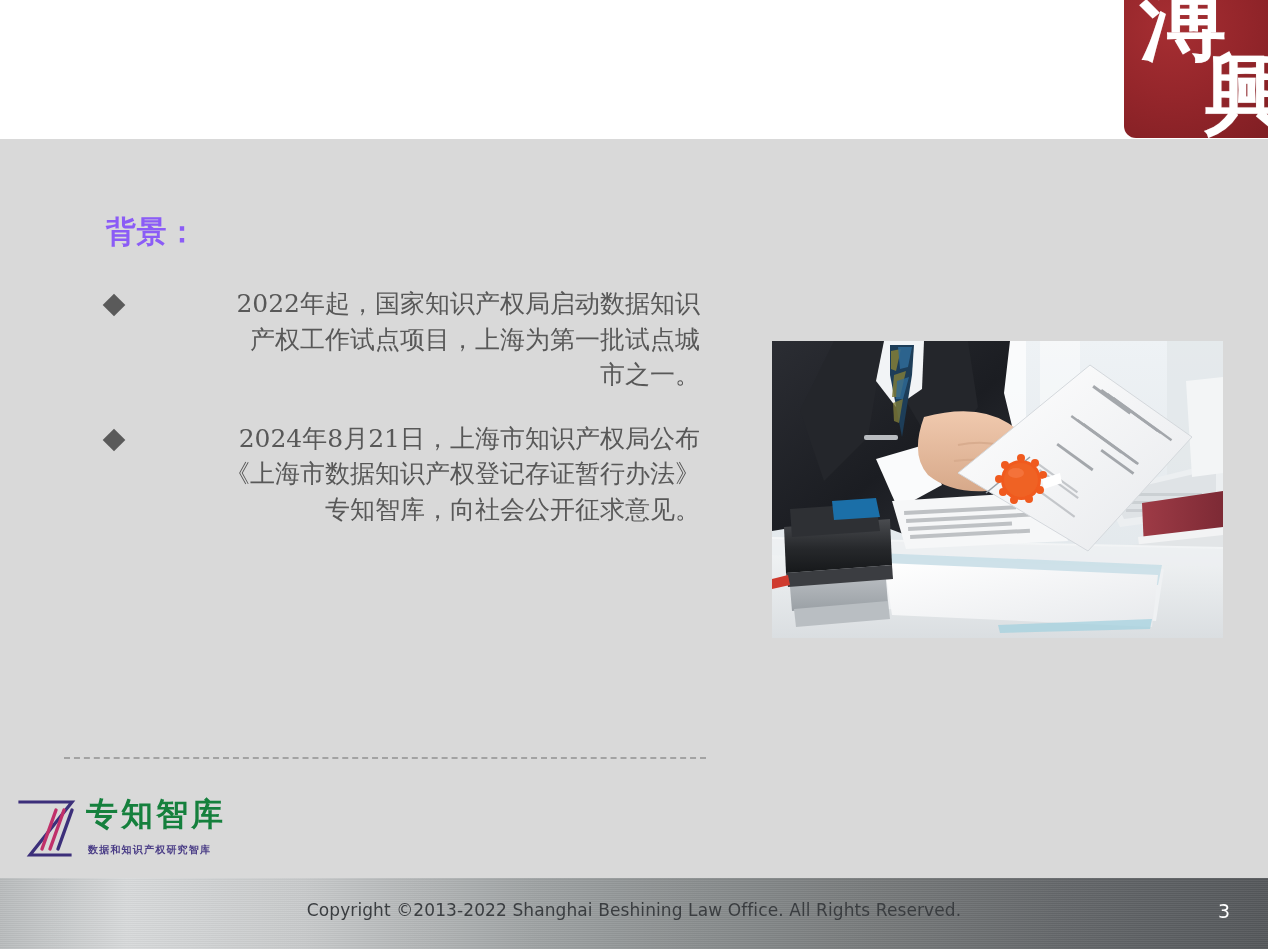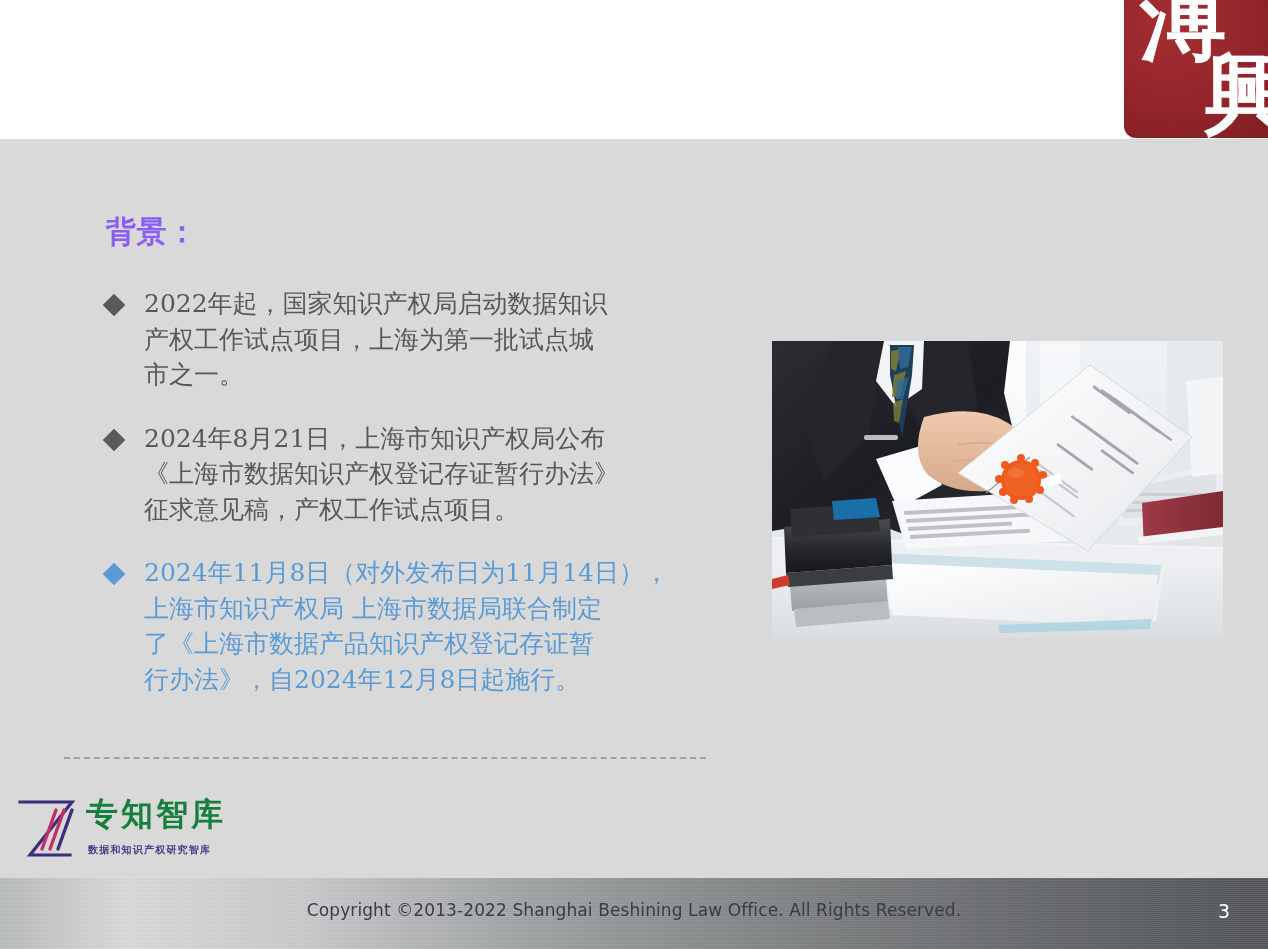--- a/index.html
+++ b/index.html
@@ -68,20 +68,21 @@
   
   .bullets {
     position: absolute;
     left: 100px; top: 286px;
     width: 600px;
   }
   .bullet-item {
     position: relative;
     padding-left: 44px;
     margin-bottom: 28px;
+    text-align: right;
   }
   .bullet-item:last-child { margin-bottom: 0; }
   .bullet-marker {
     position: absolute;
     left: 6px; top: 11px;
     width: 16px; height: 16px;
     transform: rotate(45deg);
   }
   .bullet-text {
     font-size: 25px;
@@ -199,30 +200,23 @@
       <span class="bullet-marker"></span>
       <div class="bullet-text">2022年起，国家知识产权局启动数据知识
 产权工作试点项目，上海为第一批试点城
 市之一。</div>
     </div>
 
     <div class="bullet-item tone-dark">
       <span class="bullet-marker"></span>
       <div class="bullet-text">2024年8月21日，上海市知识产权局公布
 《上海市数据知识产权登记存证暂行办法》
-征求意见稿，产权工作试点项目。</div>
+专知智库，向社会公开征求意见。</div>
     </div>
 
-    <div class="bullet-item tone-blue">
-      <span class="bullet-marker"></span>
-      <div class="bullet-text">2024年11月8日（对外发布日为11月14日），
-上海市知识产权局 上海市数据局联合制定
-了《上海市数据产品知识产权登记存证暂
-行办法》，自2024年12月8日起施行。</div>
-    </div>
 
   </div>
 
   <div class="photo">
     <svg width="451" height="297" viewBox="0 0 451 297" xmlns="http://www.w3.org/2000/svg" aria-hidden="true">
       <defs>
         <linearGradient id="bgwall" x1="0" y1="0" x2="0" y2="1">
           <stop offset="0%" stop-color="#eef2f5"></stop>
           <stop offset="100%" stop-color="#dfe5e9"></stop>
         </linearGradient>

